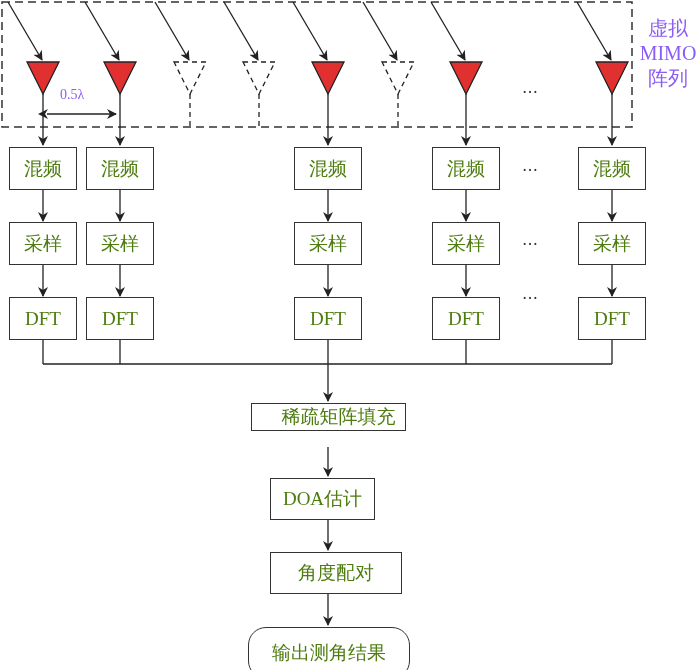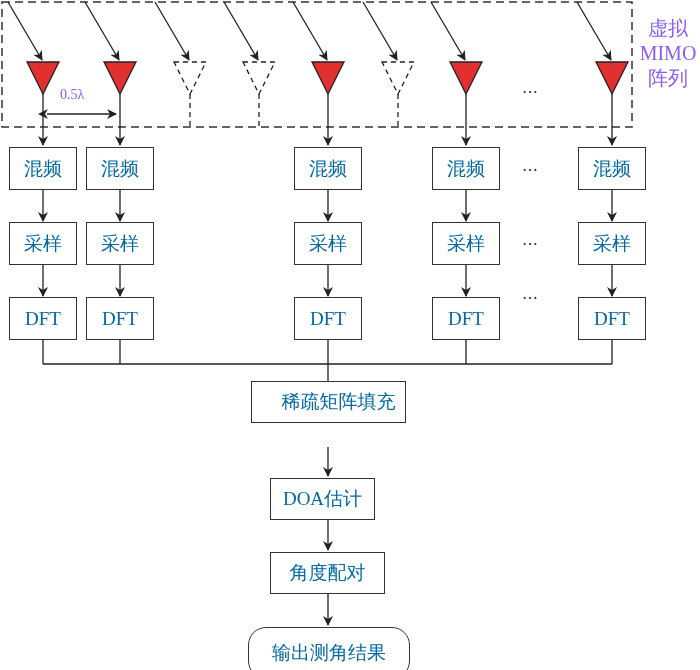--- a/index.html
+++ b/index.html
@@ -1,21 +1,21 @@
 <!DOCTYPE html>
 <html><head>
 <meta charset="utf-8">
 <style>
   html, body { margin:0; padding:0; background:#ffffff; }
   body { width:700px; height:670px; position:relative; overflow:hidden;
          font-family: "DejaVu Serif", "Liberation Serif", serif; }
   svg { position:absolute; left:0; top:0; }
   .box { position:absolute; box-sizing:border-box; border:1.5px solid #333;
          background:#fff; display:flex; align-items:center; justify-content:center;
-         font-size:19px; color:#0369a1; font-family:"Liberation Serif","DejaVu Serif",serif; }
+         font-size:19px; color:#4d7c0f; font-family:"Liberation Serif","DejaVu Serif",serif; }
   .dots { position:absolute; font-size:16px; color:#333; letter-spacing:1px; }
   .label { position:absolute; font-size:20px; color:#8b5cf6; text-align:center; line-height:25px;
            font-family:"Liberation Serif","DejaVu Serif",serif; }
   .rounded { border-radius:18px; }
 </style>
 </head>
 <body>
 
 <svg width="700" height="670">
   <defs>
@@ -107,16 +107,16 @@
 <div class="dots" style="left:522px;top:284px;">…</div>
 
 <div class="label" style="left:60px;top:82px;font-size:14px;">0.5λ</div>
 
 <div class="label" style="left:636px;top:16px;width:64px;">
   <div>虚拟</div>
   <div>MIMO</div>
   <div>阵列</div>
 </div>
 
-<div class="box" style="left:251px;top:381px;width:155px;height:42px;padding-left:20px;">稀疏矩阵填充</div>
+<div class="box" style="left:251px;top:403px;width:155px;height:28px;padding-left:20px;">稀疏矩阵填充</div>
 <div class="box" style="left:270px;top:478px;width:105px;height:42px;">DOA估计</div>
-<div class="box" style="left:270px;top:552px;width:115px;height:42px;">角度配对</div>
+<div class="box" style="left:270px;top:552px;width:132px;height:42px;">角度配对</div>
 <div class="box rounded" style="left:248px;top:627px;width:162px;height:52px;">输出测角结果</div>
 
 </body></html>

